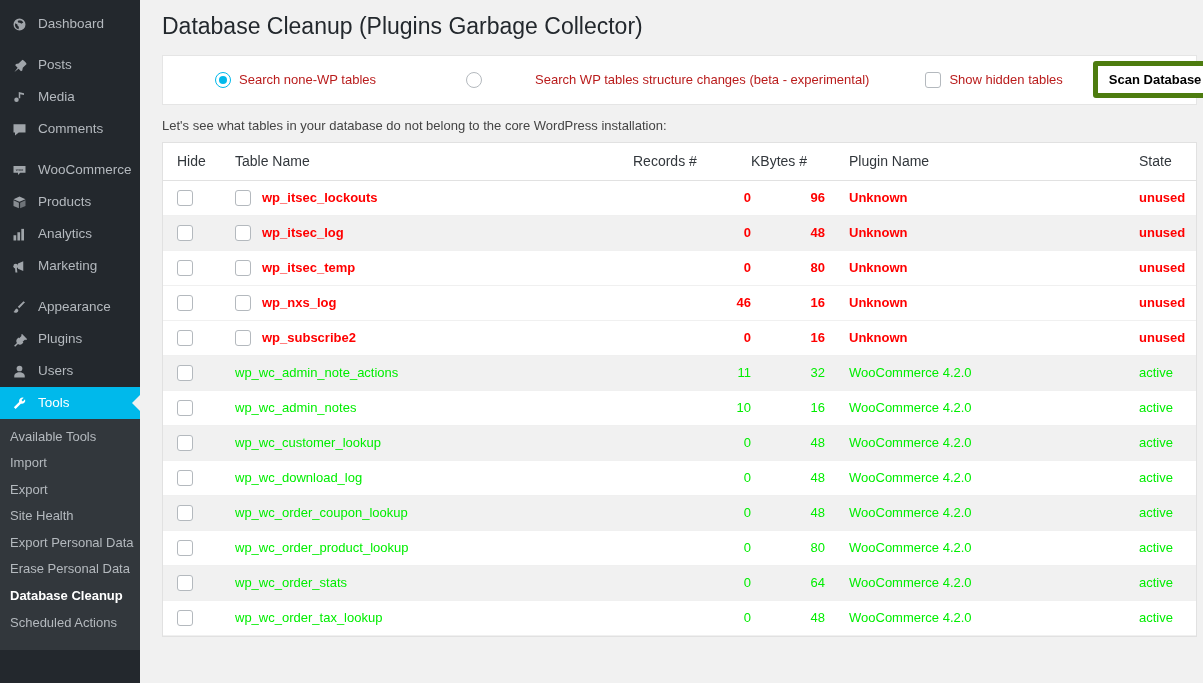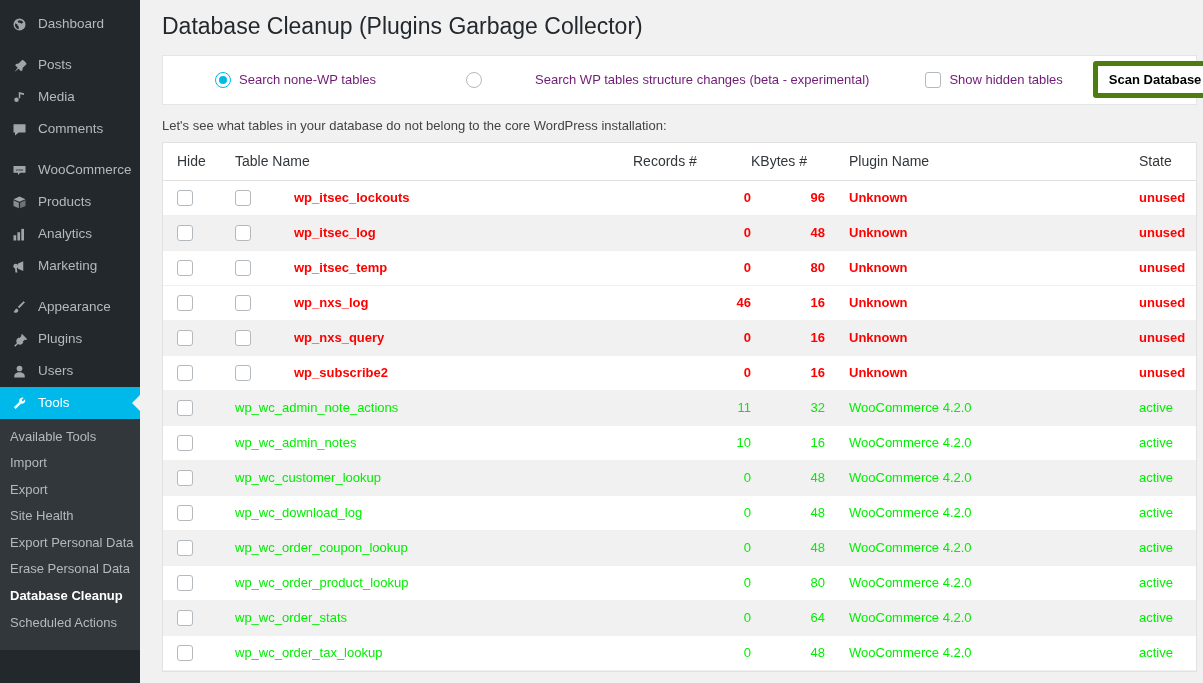--- a/index.html
+++ b/index.html
@@ -63,21 +63,21 @@
   }
   .page-title {
     font-size: 23px; font-weight: 400; color: #23282d;
     padding: 12px 0 13px 0; line-height: 1.3;
   }
   .toolbar {
     background: #fff; border: 1px solid #e5e5e5;
     height: 50px; display: flex; align-items: center;
     padding: 0 14px;
   }
-  .opt { display: flex; align-items: center; white-space: nowrap; font-size: 13px; color: #701a75; }
+  .opt { display: flex; align-items: center; white-space: nowrap; font-size: 13px; color: #b91c1c; }
   .opt .ctl { margin-right: 8px; flex: 0 0 auto; }
   .radio-o {
     width: 16px; height: 16px; border-radius: 50%;
     border: 1px solid #b4b9be; background: #fff; display: block;
   }
   .radio-o.sel { border-color: #00b9eb; box-shadow: inset 0 0 0 1px #fff; position: relative; }
   .radio-o.sel:after {
     content: ""; position: absolute; left: 3px; top: 3px;
     width: 8px; height: 8px; border-radius: 50%; background: #00b9eb;
   }
@@ -122,21 +122,21 @@
   .c-rec    { width: 118px; text-align: right; }
   .c-kb     { width: 98px; text-align: right; padding-right: 24px !important; }
   .c-plug   { width: 290px; padding-left: 0 !important; }
   .c-state  { width: auto; }
   th.c-rec, th.c-kb { text-align: left; }
   th.c-kb { padding-right: 0 !important; }
   th.c-state { padding-left: 8px; }
   td.c-state { padding-left: 8px; }
   .namecell { display: flex; align-items: center; }
   .namecell .check-o { margin-right: 11px; flex: 0 0 16px; }
-  .t-red   { color: #ff0000; font-weight: bold; margin-left: 32px; }
+  .t-red   { color: #ff0000; font-weight: bold; }
   .t-blue  { color: #0000ff; font-weight: bold; }
   .t-green { color: #00ee00; font-weight: normal; }
   .pad-noc { padding-left: 0; }
   .hide-chk { display: block; }
 </style>
 </head>
 <body>
 
 <div class="screen">
 
@@ -362,50 +362,35 @@
                 <div class="namecell">
                   <span class="check-o"></span>
                   <span class="t-red">wp_nxs_log</span>
                 </div>
               </td>
               <td class="c-rec t-red">46</td>
               <td class="c-kb t-red">16</td>
               <td class="c-plug t-red">Unknown</td>
               <td class="c-state t-red">unused</td>
             </tr>
-            <tr class="zebra">
+            <tr class="plain">
               <td class="c-hide">
                 <span class="check-o hide-chk"></span>
               </td>
               <td class="c-name">
                 <div class="namecell">
                   <span class="check-o"></span>
-                  <span class="t-red">wp_nxs_query</span>
+                  <span class="t-red">wp_subscribe2</span>
                 </div>
               </td>
               <td class="c-rec t-red">0</td>
               <td class="c-kb t-red">16</td>
               <td class="c-plug t-red">Unknown</td>
               <td class="c-state t-red">unused</td>
             </tr>
-            <tr class="plain">
-              <td class="c-hide">
-                <span class="check-o hide-chk"></span>
-              </td>
-              <td class="c-name">
-                <div class="namecell">
-                  <span class="check-o"></span>
-                  <span class="t-red">wp_subscribe2</span>
-                </div>
-              </td>
-              <td class="c-rec t-red">0</td>
-              <td class="c-kb t-red">16</td>
-              <td class="c-plug t-red">Unknown</td>
-              <td class="c-state t-red">unused</td>
-            </tr>
             <tr class="zebra">
               <td class="c-hide">
                 <span class="check-o hide-chk"></span>
               </td>
               <td class="c-name">
                 <div class="namecell pad-noc">
                   <span class="t-green">wp_wc_admin_note_actions</span>
                 </div>
               </td>
               <td class="c-rec t-green">11</td>

